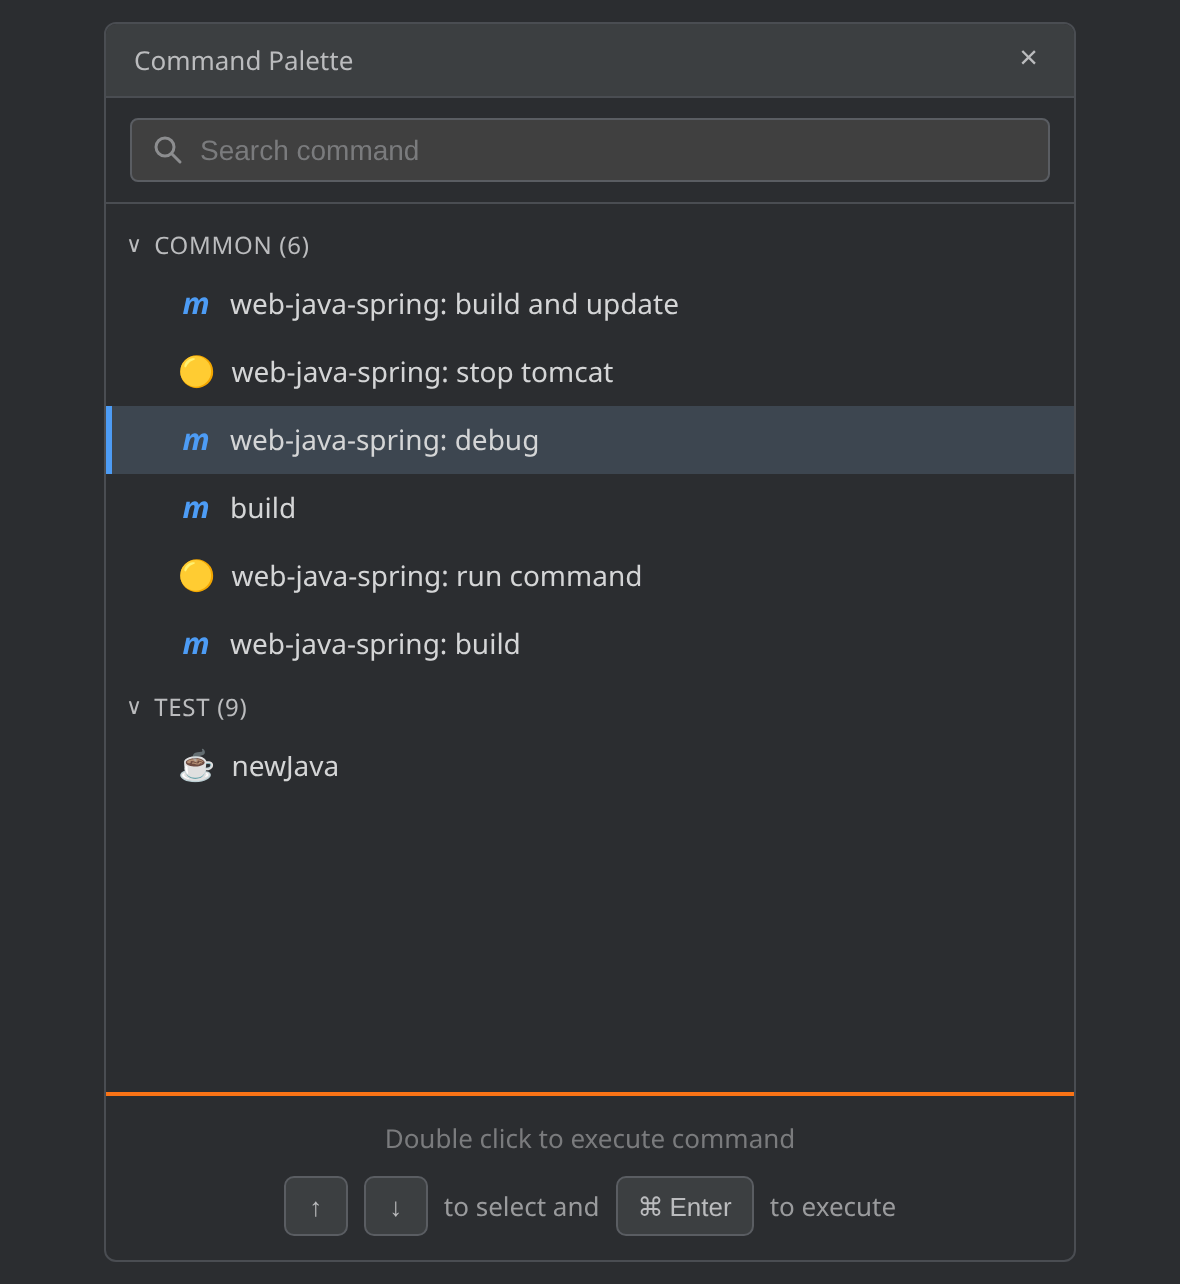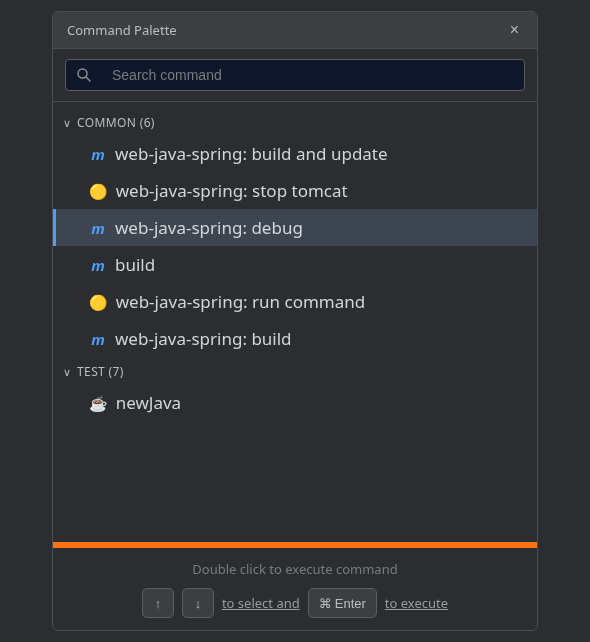--- a/index.html
+++ b/index.html
@@ -54,25 +54,25 @@
     .search-bar {
       padding: 10px 12px;
       border-bottom: 1px solid #4a4d52;
       flex-shrink: 0;
       background: #2b2d30;
     }
 
     .search-wrapper {
       display: flex;
       align-items: center;
-      background: #0f172a;
+      background: #404040;
       border: 1px solid #5a5d62;
       border-radius: 4px;
       padding: 7px 10px;
-      gap: 20px;
+      gap: 8px;
     }
 
     .search-icon-svg {
       color: #8c8d8f;
       flex-shrink: 0;
     }
 
     .search-input {
       background: transparent;
       border: none;
@@ -123,21 +123,21 @@
     }
 
     .command-item.selected {
       background: #3d4650;
       border-left: 3px solid #4d9cf5;
       padding-left: 33px;
     }
 
     .command-label {
       color: #d4d5d6;
-      font-size: 17px;
+      font-size: 14px;
     }
 
     .icon-m {
       font-style: italic;
       font-weight: 700;
       color: #4d9cf5;
       font-size: 15px;
       flex-shrink: 0;
       min-width: 18px;
       text-align: center;
@@ -152,21 +152,21 @@
 
     .icon-java {
       font-size: 15px;
       flex-shrink: 0;
       min-width: 18px;
       text-align: center;
     }
 
     .footer {
       flex-shrink: 0;
-      border-top: 6px solid #f97316;
+      border-top: 2px solid #f97316;
       padding: 12px 16px;
       display: flex;
       flex-direction: column;
       align-items: center;
       gap: 10px;
     }
 
     .footer-hint {
       color: #7a7b7d;
       font-size: 13px;
@@ -195,21 +195,20 @@
 
     .key-btn-enter {
       display: flex;
       align-items: center;
       gap: 3px;
     }
 
     .footer-text {
       color: #9a9b9d;
       font-size: 13px;
-      text-decoration: underline;
     }
 
     .cmd-symbol {
       font-size: 13px;
     }
   </style>
 </head>
 <body>
 
 <div class="dialog">
@@ -261,21 +260,21 @@
       <span class="command-label">web-java-spring: run command</span>
     </div>
 
     <div class="command-item">
       <span class="icon-m"><i>m</i></span>
       <span class="command-label">web-java-spring: build</span>
     </div>
 
     <div class="section-header">
       <span class="section-chevron">∨</span>
-      <span class="section-label">TEST (7)</span>
+      <span class="section-label">TEST (9)</span>
     </div>
 
     <div class="command-item">
       <span class="icon-java">☕</span>
       <span class="command-label">newJava</span>
     </div>
 
   </div>
 
   <div class="footer">

